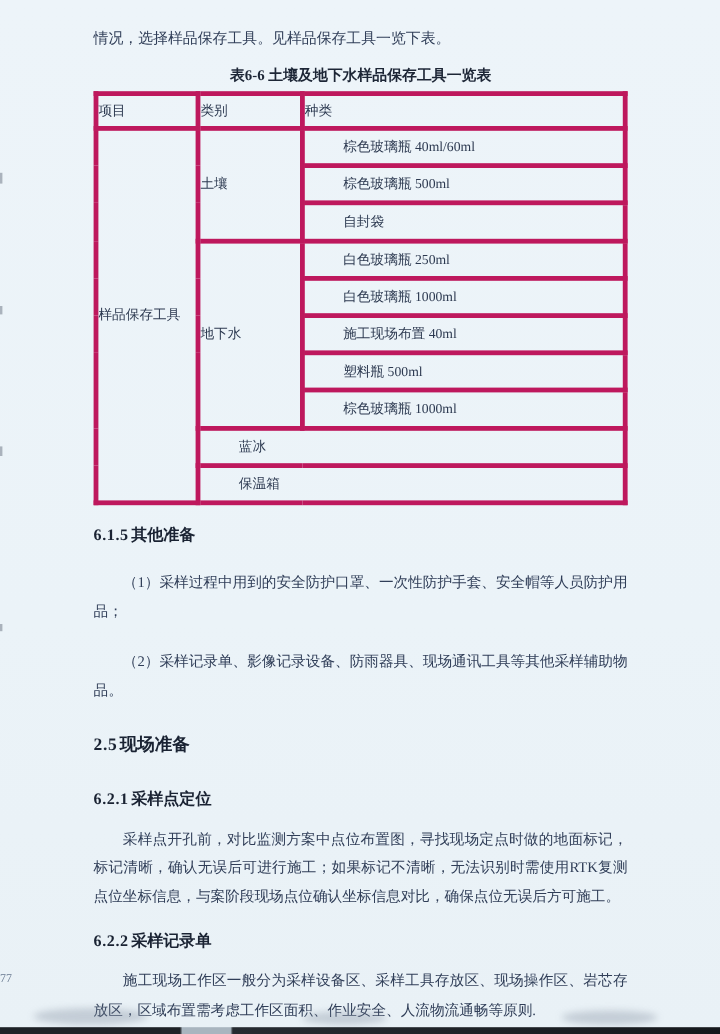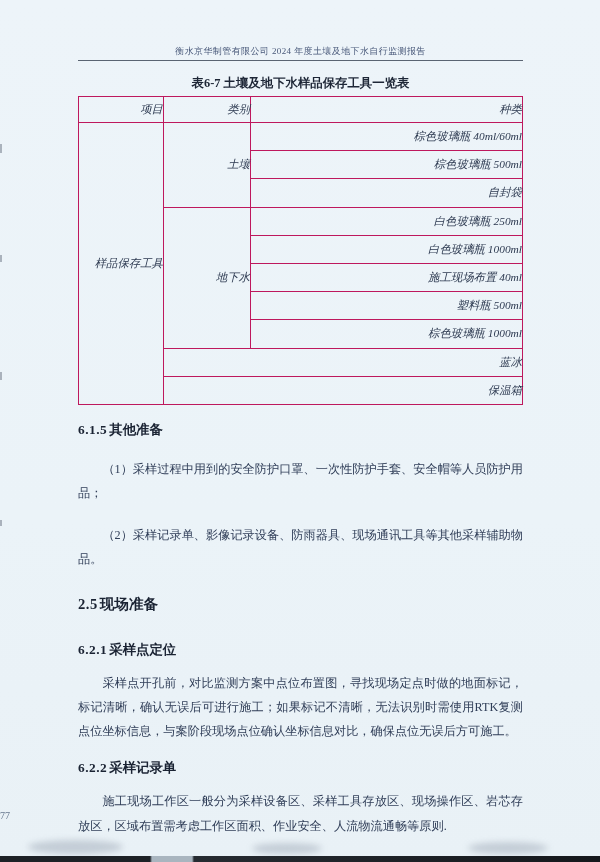--- a/index.html
+++ b/index.html
@@ -15,21 +15,21 @@
   .page-header{
     height:61px;display:flex;align-items:flex-end;justify-content:center;
     border-bottom:1px solid #5a6472;padding-bottom:2px;box-sizing:border-box;
   }
   .page-header .ht{font-size:9px;letter-spacing:.4px;color:#49597a;}
   
   .intro{margin:23px 0 0;font-size:12.4px;line-height:18px;}
   
   .tbl-title{margin-top:14px;text-align:center;font-weight:bold;font-size:12.4px;color:#1d2636;}
   table{border-collapse:collapse;table-layout:fixed;width:100%;margin-top:4px;color:#2c3950;}
-  th,td{border:1px solid #be185d;padding:0;text-align:right;vertical-align:middle;font-size:11.4px;font-weight:normal;font-style:italic;}
+  th,td{border:4px solid #be185d;padding:0;text-align:left;vertical-align:middle;font-size:11.4px;font-weight:normal;}
   th{height:25px;color:#2c3950;}
   td.item{height:27.2px;padding-left:32px;}
   col.c1{width:85px;} col.c2{width:87px;}
   
   .h3{margin:16px 0 0;font-size:13.4px;font-weight:bold;color:#1a2333;}
   .h2{margin:23px 0 0;font-size:14.6px;font-weight:bold;color:#1a2333;}
   .h3 .num,.h2 .num{margin-right:2px;letter-spacing:.5px;}
   .h31{margin-top:27px;}
   
   .para{margin:18px 0 0;font-size:12.2px;line-height:24.2px;text-indent:2em;text-align:justify;}
@@ -43,26 +43,24 @@
   .bottom-edge{
     position:absolute;left:0;bottom:0;height:6px;width:600px;
     background:linear-gradient(90deg,#1d2126 0,#1d2126 150px,#a9b5bf 152px,#a9b5bf 192px,#262b31 194px,#15181c 100%);
   }
 </style>
 </head>
 <body>
 
 <div class="doc">
 
-  <div class="page-header">
-    <span class="ht">衡水京华制管有限公司 2024 年度土壤及地下水自行监测报告</span>
-  </div>
 
+  <p class="intro">情况，选择样品保存工具。见样品保存工具一览下表。</p>
 
-  <div class="tbl-title">表6-7 土壤及地下水样品保存工具一览表</div>
+  <div class="tbl-title">表6-6 土壤及地下水样品保存工具一览表</div>
 
   <table>
     <colgroup>
         <col class="c1">
         <col class="c2">
         <col class="c3">
       </colgroup>
     <tbody>
         <tr>
       <th>项目</th>

